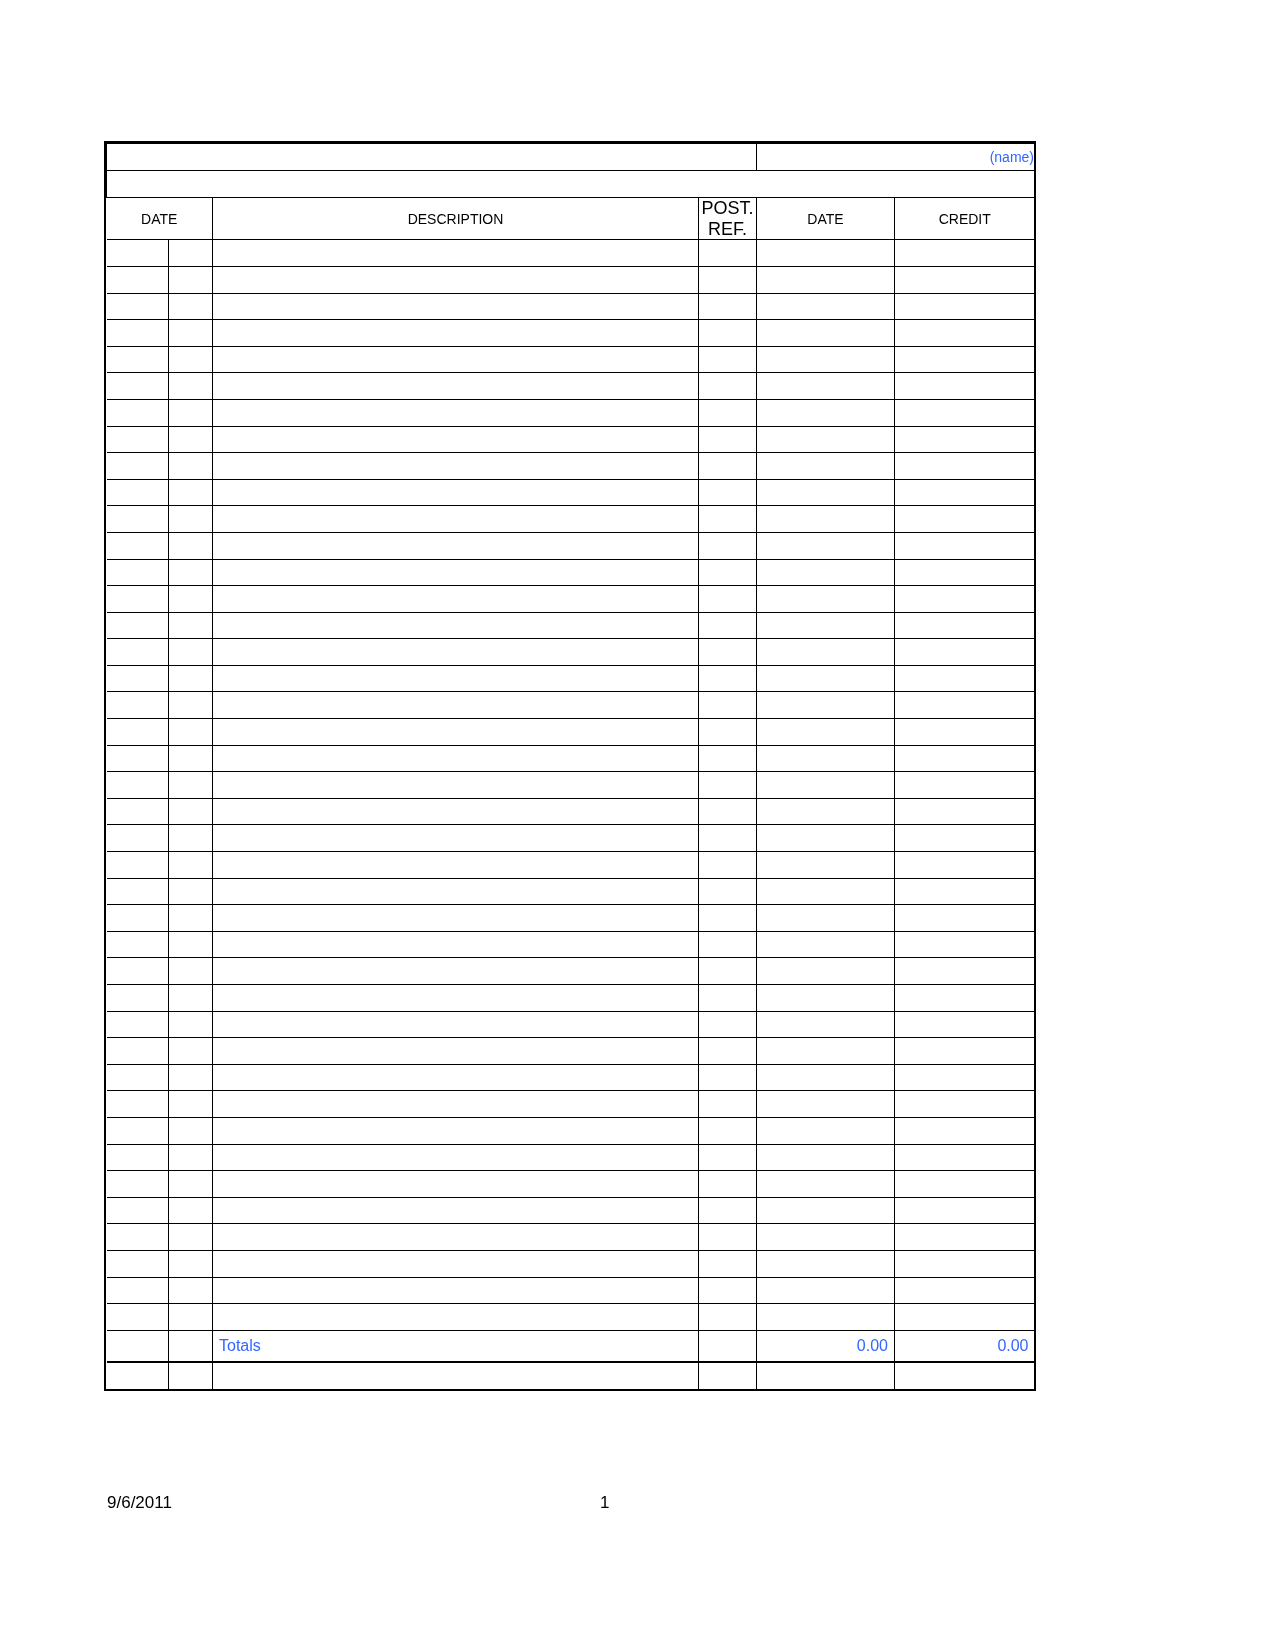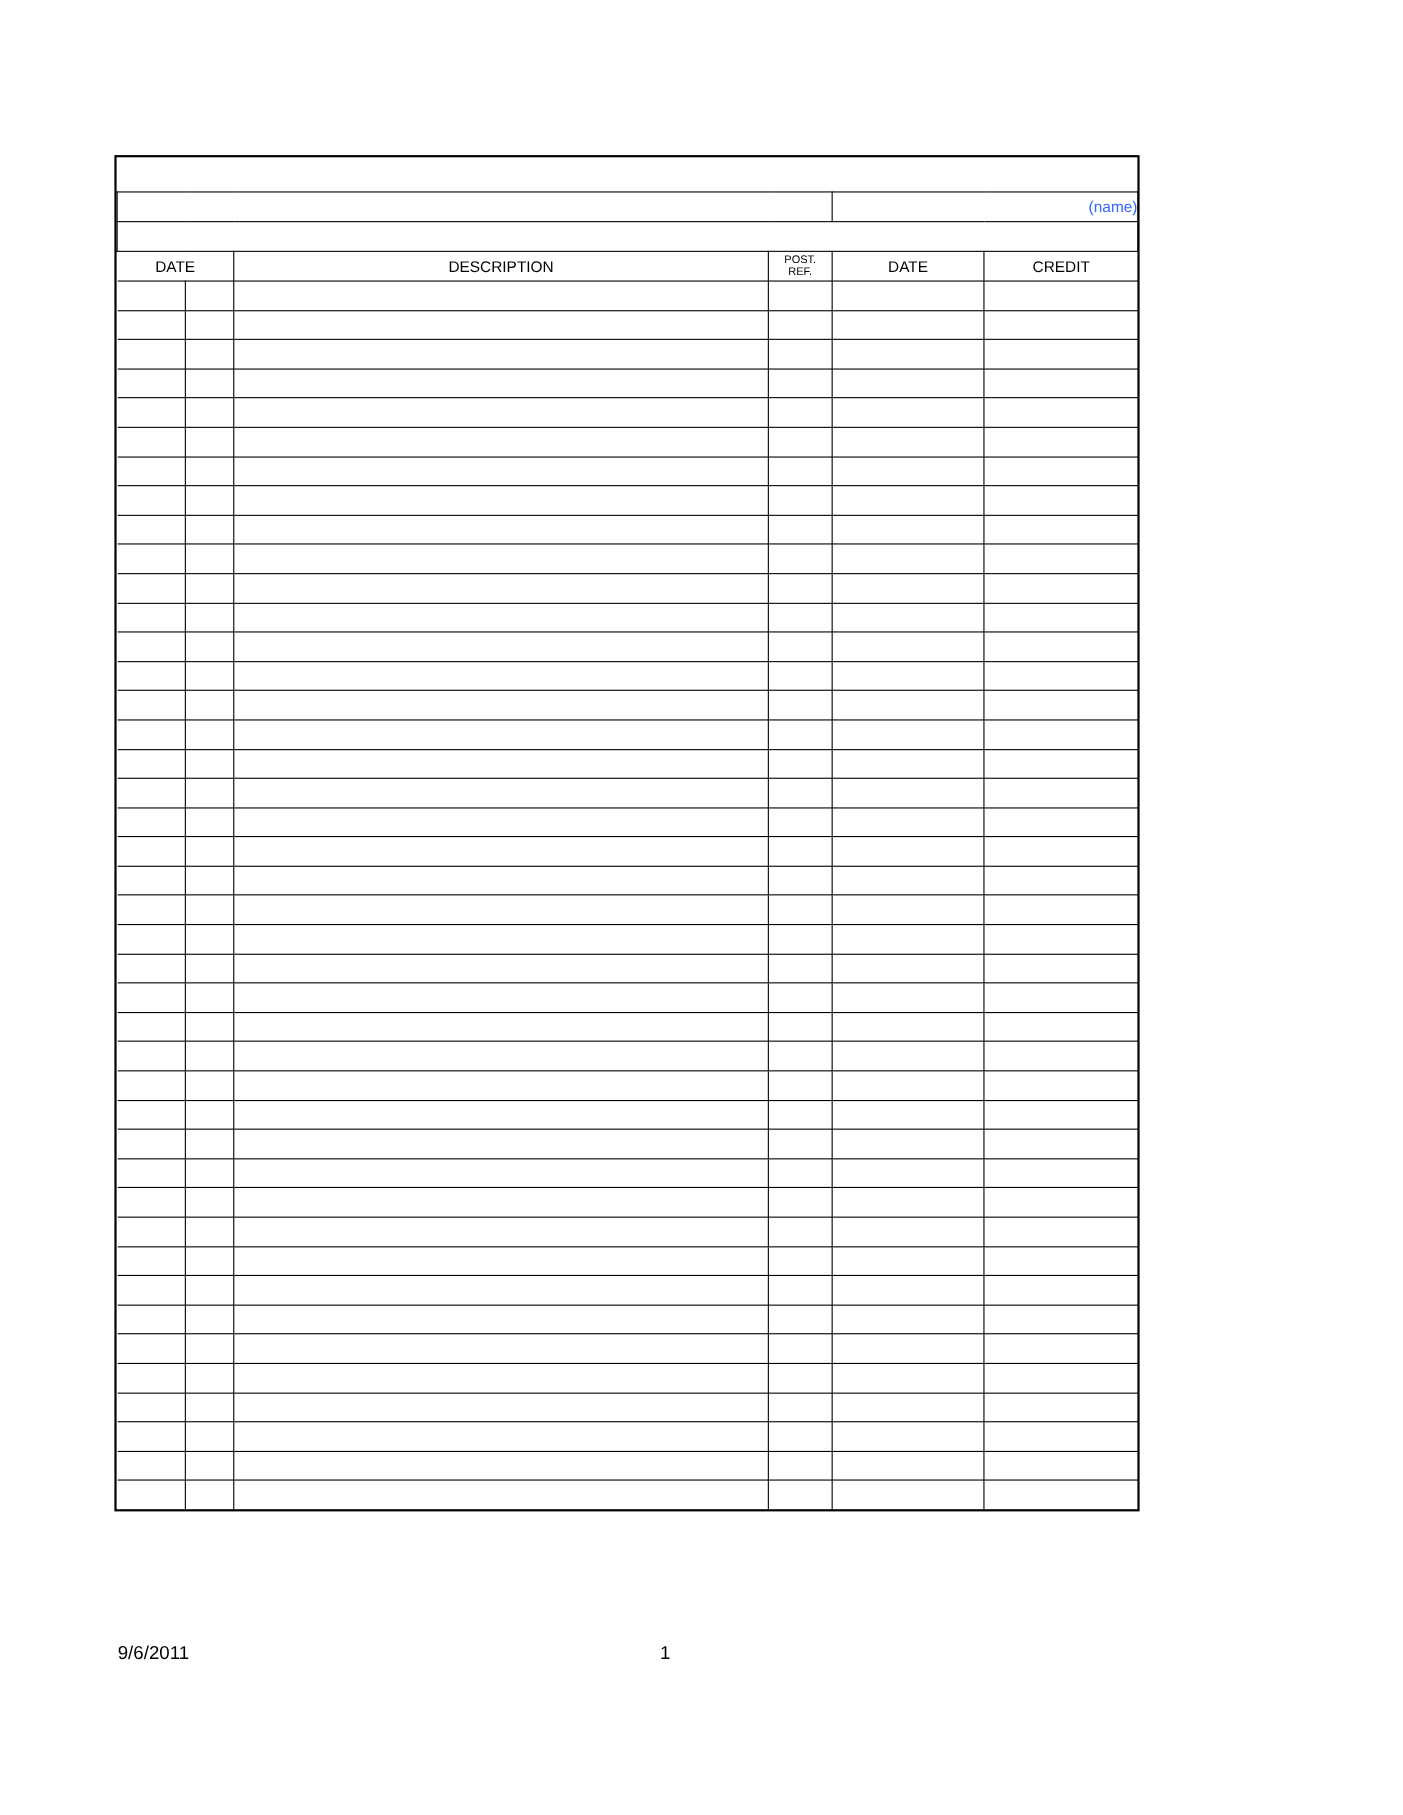--- a/index.html
+++ b/index.html
@@ -23,21 +23,20 @@
     width: 932px;
     border: 2px solid #000000;
     box-sizing: border-box;
     background: #ffffff;
   }
 
   table.journal {
     border-collapse: collapse;
     table-layout: fixed;
     width: 100%;
-    margin-top: 31px;
   }
 
   table.journal td {
     border: 1px solid #000000;
     padding: 0;
     height: 26px;
     font-size: 14px;
     vertical-align: middle;
   }
 
@@ -104,21 +103,21 @@
   
   .row-head td {
     height: 54px;
     text-align: center;
     font-size: 14px;
     border-bottom: 2px solid #000;
     border-top: none;
   }
   .row-head td.edge-l { border-left: none; }
   .row-head td.edge-r { border-right: none; }
-  .head-two-line { line-height: 1.15; font-size: 10px; }
+  .head-two-line { line-height: 1.15; font-size: 18px; }
 
   
   tr.body-row td { height: 25.6px; }
   tr.body-row td.edge-l { border-left: none; }
   tr.body-row td.edge-r { border-right: none; }
 
   .cell-text {
     display: block;
     padding: 0 6px;
     font-size: 16px;
@@ -519,20 +518,34 @@
           <td class="edge-r"></td>
         </tr>
         <tr class="body-row">
           <td class="edge-l"></td>
           <td></td>
           <td></td>
           <td></td>
           <td></td>
           <td class="edge-r"></td>
         </tr>
+        <tr class="totals-row">
+        <td class="edge-l"></td>
+        <td></td>
+        <td>
+            <span class="cell-text blue">Totals</span>
+          </td>
+        <td></td>
+        <td>
+            <span class="cell-text blue right">0.00</span>
+          </td>
+        <td class="edge-r">
+            <span class="cell-text blue right">0.00</span>
+          </td>
+      </tr>
 
       <tr class="final-row">
         <td class="edge-l"></td>
         <td></td>
         <td></td>
         <td></td>
         <td></td>
         <td class="edge-r"></td>
       </tr>
 

